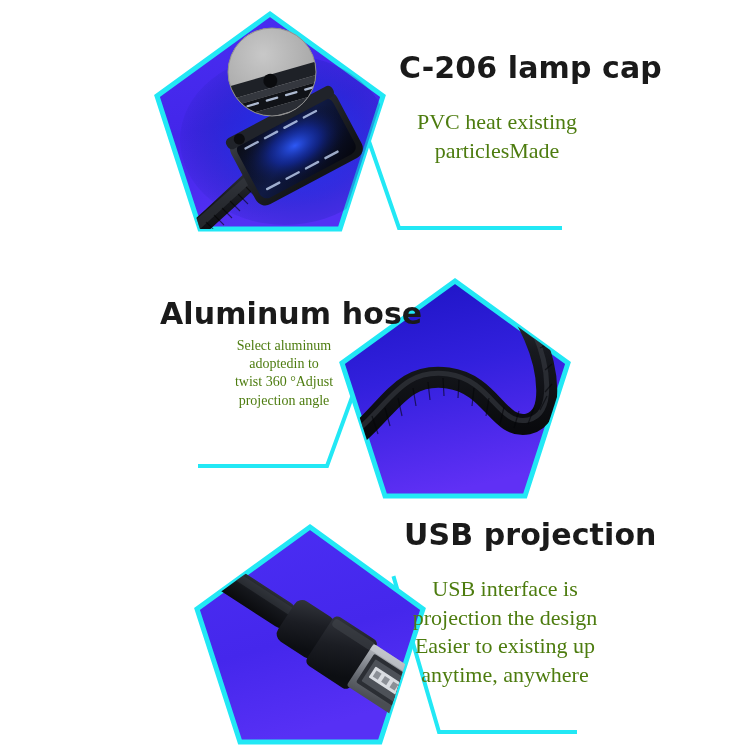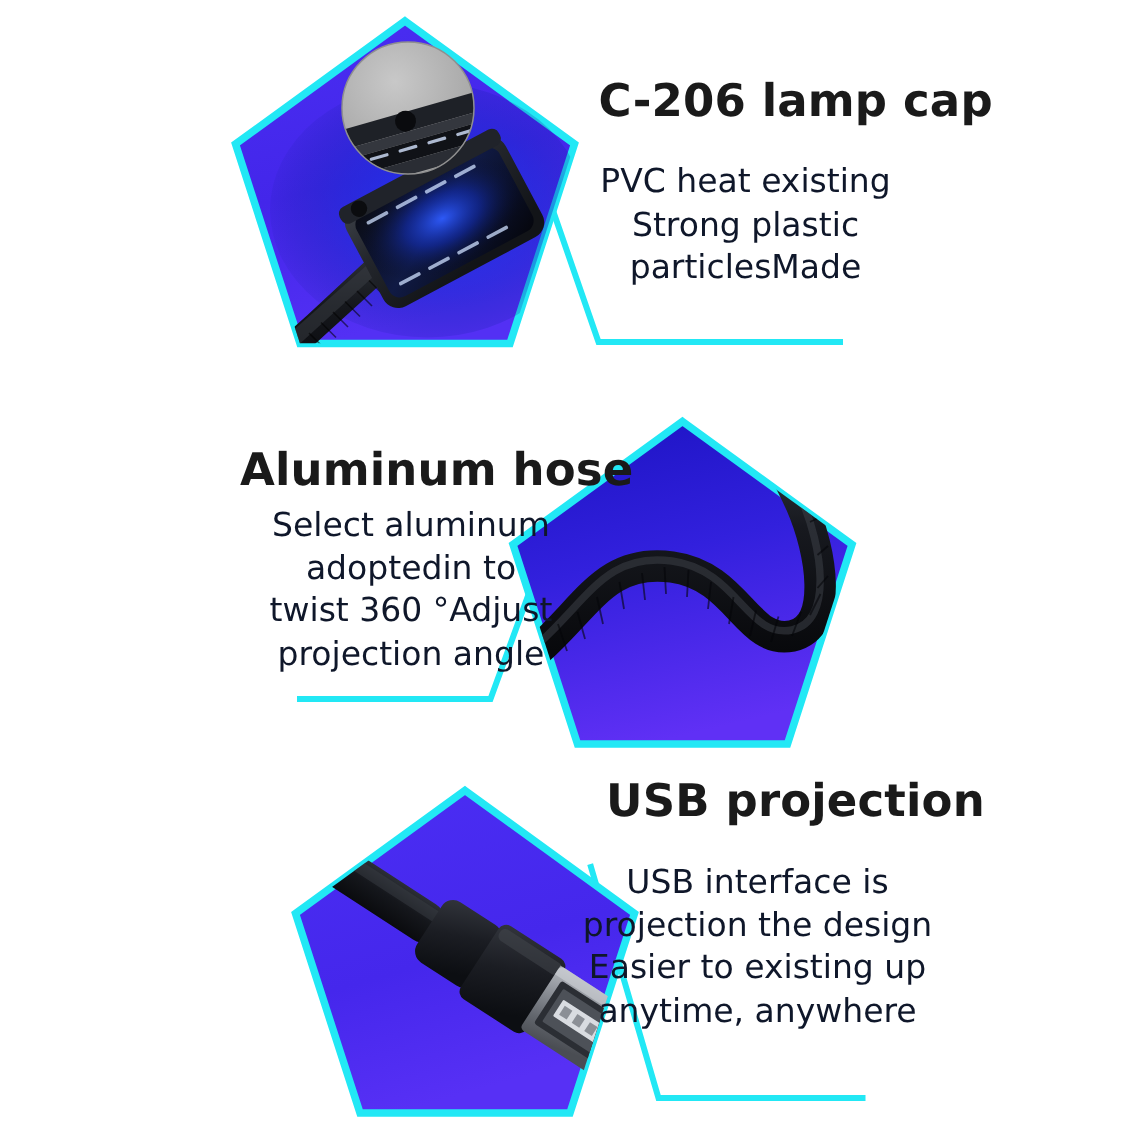--- a/index.html
+++ b/index.html
@@ -11,31 +11,32 @@
   .stage{position:absolute;left:0;top:0;width:732px;height:750px;}
   .layer{position:absolute;left:0;top:0;width:750px;height:750px;}
   svg.layer{pointer-events:none;}
 
   .block{position:absolute;}
   .title{
     color:#1a1a1a;font-weight:700;letter-spacing:.1px;
     white-space:nowrap;
   }
   .desc{
-    color:#0f172a;font-weight:400;text-align:center;
+    color:#4d7c0f;font-weight:400;text-align:center;
     line-height:1.30;
+    font-family:Liberation Serif, serif;
   }
   .desc div{white-space:nowrap;}
 
   
   #t1{left:399px;top:50px;font-size:30px;}
   #d1{left:372px;top:108px;width:250px;font-size:22px;}
   
   #t2{left:160px;top:296px;font-size:30px;}
-  #d2{left:149px;top:337px;width:250px;font-size:22px;}
+  #d2{left:159px;top:337px;width:250px;font-size:14px;}
   
   #t3{left:404px;top:517px;font-size:30px;}
   #d3{left:385px;top:575px;width:240px;font-size:22px;}
 </style>
 </head>
 <body>
 
 <div class="stage">
 
   <svg class="layer" viewBox="0 0 750 750" width="750" height="750">
@@ -260,21 +261,20 @@
           <rect x="397" y="631" width="6" height="7"></rect>
         </g>
         <rect x="418" y="612" width="5" height="46" rx="2" fill="#7e828a" opacity="0.7"></rect>
       </g>
     </g>
   </svg>
 
   <div class="block title" id="t1">C-206 lamp cap</div>
   <div class="block desc" id="d1">
     <div>PVC heat existing</div>
-    <div>Strong plastic</div>
     <div>particlesMade</div>
   </div>
 
   <div class="block title" id="t2">Aluminum hose</div>
   <div class="block desc" id="d2">
     <div>Select aluminum</div>
     <div>adoptedin to</div>
     <div>twist 360 °Adjust</div>
     <div>projection angle</div>
   </div>

